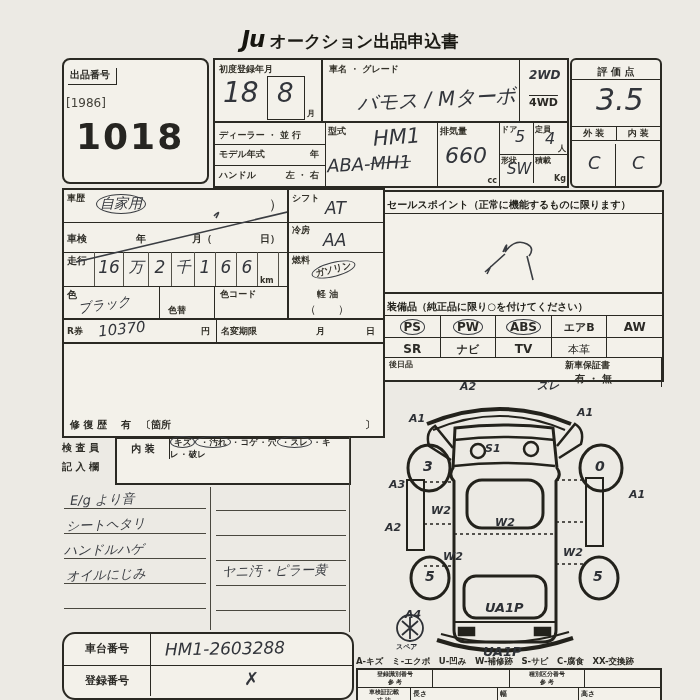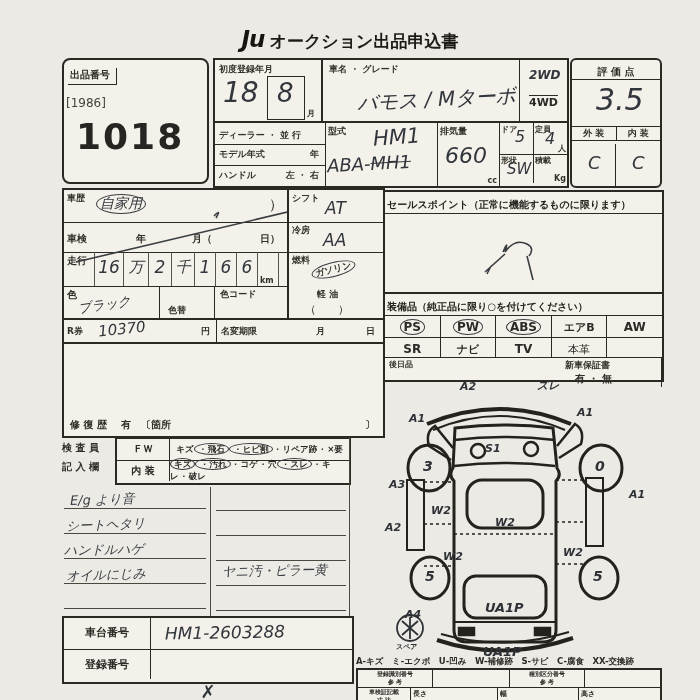--- a/index.html
+++ b/index.html
@@ -230,26 +230,20 @@
       <div style="width:100px;border-right:1.5px solid #2a2923;position:relative;">
         <span class="lbl" style="position:absolute;left:4px;top:1px;">新車保証書</span>
         <span class="lbl10" style="position:absolute;left:14px;bottom:1px;">有 ・ 無</span>
       </div>
     </div>
   </div>
 
   <span class="lbl10" style="position:absolute;left:62px;top:441px;">検 査 員</span>
   <span class="lbl10" style="position:absolute;left:62px;top:460px;">記 入 欄</span>
   <div class="box" style="left:115px;top:437px;width:232px;height:44px;">
-    <div style="display:flex;height:21px;border-bottom:1.5px solid #2a2923;align-items:center;">
-      <span style="width:52px;text-align:center;font-size:10px;font-weight:bold;border-right:1.5px solid #2a2923;align-self:stretch;line-height:20px;">ＦＷ</span>
-      <span class="sep-items" style="flex:1;text-align:center;font-size:8.5px;font-weight:bold;">
-        <span class="it">キズ</span><span class="it circ">飛石</span><span class="it circ">ヒビ割</span><span class="it">リペア跡</span><span class="it">×要</span>
-      </span>
-    </div>
     <div style="display:flex;height:20px;align-items:center;">
       <span style="width:52px;text-align:center;font-size:10px;font-weight:bold;border-right:1.5px solid #2a2923;align-self:stretch;line-height:19px;">内 装</span>
       <span class="sep-items" style="flex:1;font-size:8.5px;font-weight:bold;">
         <span class="it circ">キズ</span><span class="it circ">汚れ</span><span class="it">コゲ</span><span class="it">穴</span><span class="it circ">スレ</span><span class="it">キレ</span><span class="it">破レ</span>
       </span>
     </div>
   </div>
 
   <div class="vline" style="left:210px;top:487px;height:143px;"></div>
   <div class="vline" style="left:349px;top:437px;height:195px;"></div>
@@ -326,26 +320,26 @@
     <span class="ann" style="left:20px;top:230px;">A4</span>
     <span class="ann" style="left:100px;top:222px;font-size:13px;">UA1P</span>
     <span class="ann" style="left:98px;top:266px;font-size:13px;">UA1P</span>
     <span class="ann" style="left:38px;top:80px;font-size:14px;">3</span>
     <span class="ann" style="left:210px;top:80px;font-size:14px;">0</span>
     <span class="ann" style="left:40px;top:190px;font-size:14px;">5</span>
     <span class="ann" style="left:208px;top:190px;font-size:14px;">5</span>
     <span style="position:absolute;left:11px;top:264px;font-size:7px;font-weight:bold;color:#2e3136;">スペア</span>
   </div>
 
-  <div class="box" style="left:62px;top:616px;width:288px;height:64px;border-radius:0;">
+  <div class="box" style="left:62px;top:632px;width:288px;height:64px;border-radius:13px;">
     <div style="display:flex;height:31px;border-bottom:1.5px solid #2a2923;">
       <span style="width:86px;border-right:1.5px solid #2a2923;font-size:11px;font-weight:bold;line-height:30px;text-align:center;">車台番号</span>
       <span class="hw" style="flex:1;font-size:17px;line-height:28px;padding-left:14px;transform:rotate(-1deg);">HM1-2603288</span>
     </div>
-    <div style="display:flex;height:30px;flex-direction:column;">
+    <div style="display:flex;height:30px;">
       <span style="width:86px;border-right:1.5px solid #2a2923;font-size:11px;font-weight:bold;line-height:29px;text-align:center;">登録番号</span>
       <span class="hw" style="flex:1;font-size:18px;line-height:26px;text-align:center;">✗</span>
     </div>
   </div>
 
   <span style="position:absolute;left:356px;top:656px;font-size:8.5px;font-weight:bold;color:#2c2b25;border-bottom:1px solid #2c2b25;white-space:nowrap;">A-キズ　ミ-エクボ　U-凹み　W-補修跡　S-サビ　C-腐食　XX-交換跡</span>
   <div class="box" style="left:356px;top:668px;width:302px;height:44px;">
     <div style="display:flex;height:17px;border-bottom:1.5px solid #2a2923;">
       <span style="width:74px;border-right:1.5px solid #2a2923;text-align:center;">
         <span style="font-size:6px;font-weight:bold;display:block;line-height:8px;">登録識別番号</span>

